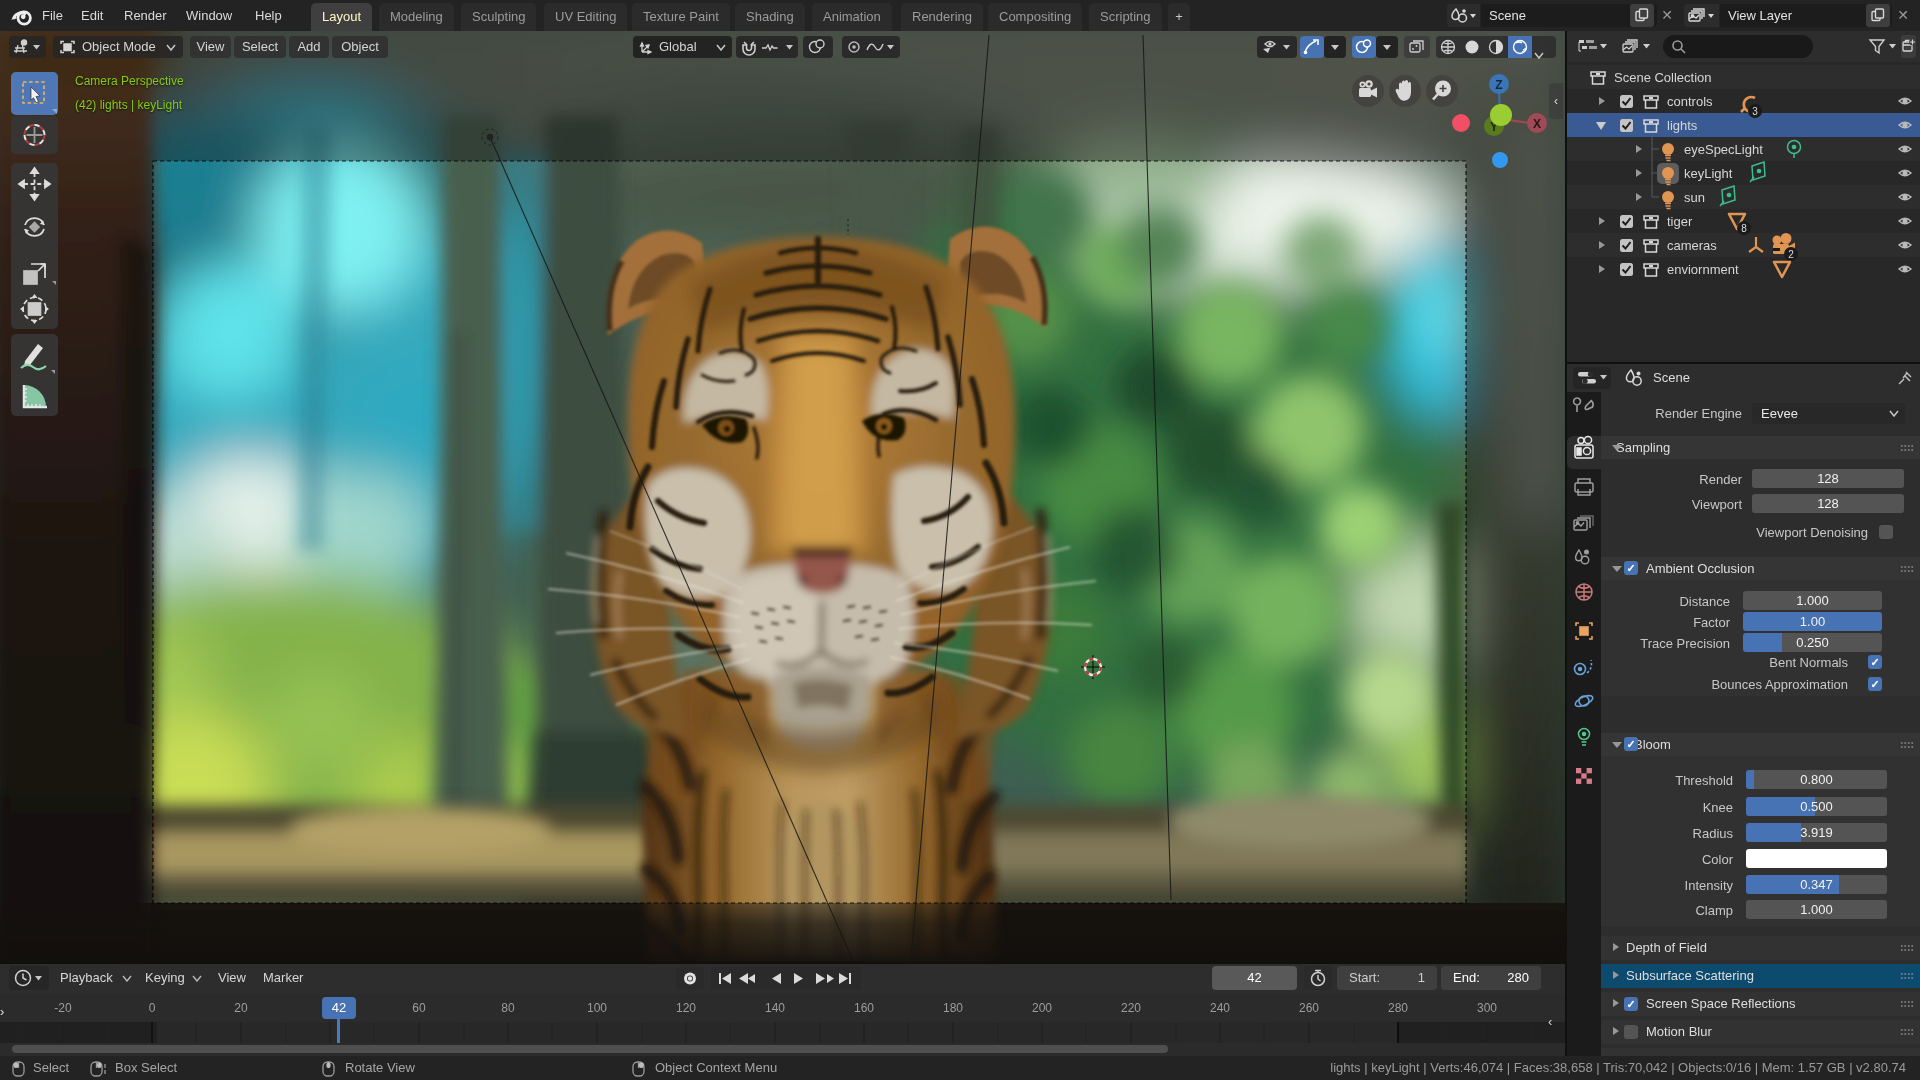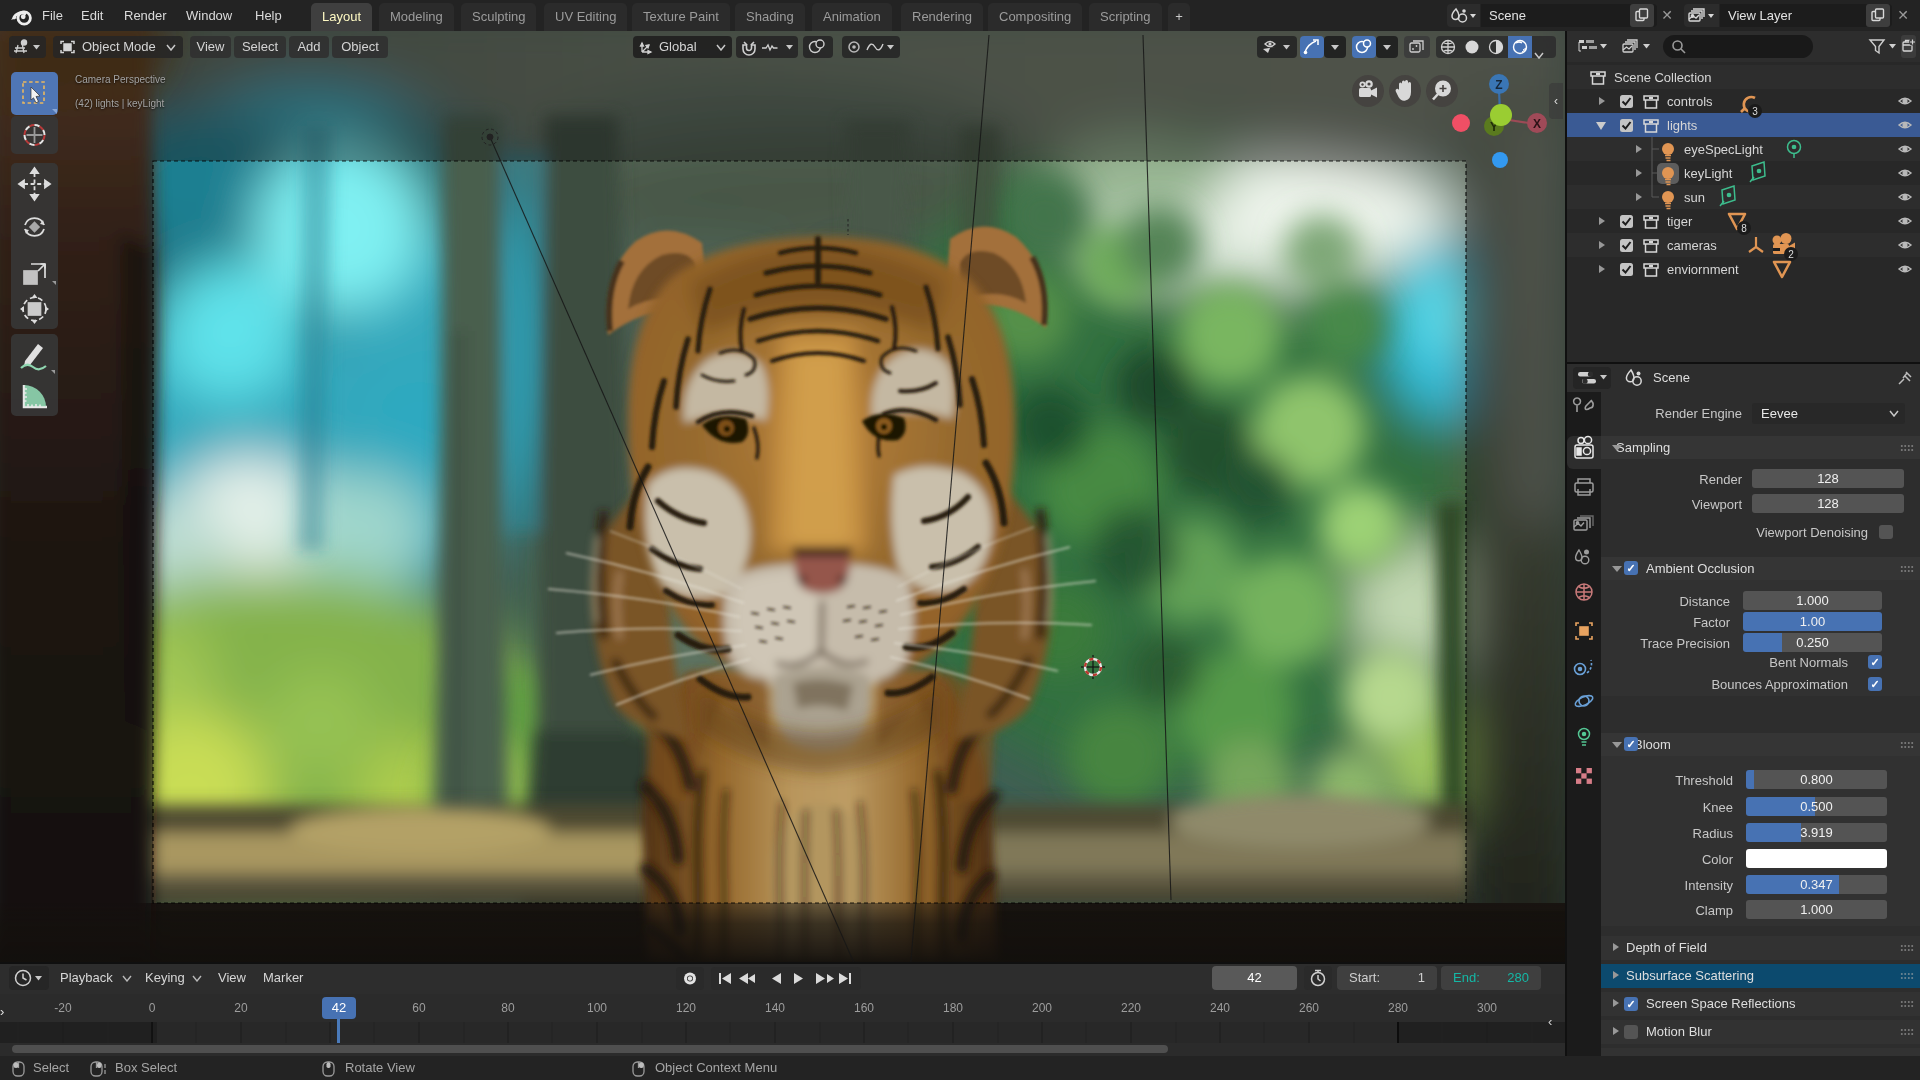--- a/index.html
+++ b/index.html
@@ -9,21 +9,21 @@
   #stage { position:relative; width:1920px; height:1080px; }
   
   #topbar { left:0; top:0; width:1920px; height:31px; background:#232323; }
   .menu { color:#dadada; font-size:13px; line-height:31px; }
   .tab { position:absolute; top:3px; height:28px; border-radius:5px 5px 0 0;
          background:#2b2b2b; color:#9b9b9b; font-size:13px; line-height:28px;
          padding:0 11px; }
   .tab.active { background:#3f3f3f; color:#fef9c3; }
   
   #viewport { left:0; top:31px; width:1565px; height:931px; overflow:hidden; }
-  .vptxt { position:absolute; color:#a3a3a3; font-size:10px; text-shadow:0 1px 2px rgba(0,0,0,.7); }
+  .vptxt { position:absolute; color:#84cc16; font-size:12px; text-shadow:0 1px 2px rgba(0,0,0,.7); }
   
   .hw { position:absolute; top:5px; height:22px; background:rgba(38,38,38,.88);
         border-radius:4px; color:#d4d4d4; font-size:13px; line-height:22px; }
   
   #outliner { left:1567px; top:31px; width:353px; height:331px; background:#282828; }
   #outliner-hdr { position:absolute; left:0; top:0; width:353px; height:31px; background:#2d2d2d; }
   .orow { position:absolute; left:0; width:353px; height:24px; color:#d4d4d4;
           font-size:13px; line-height:24px; }
   
   #props { left:1567px; top:364px; width:353px; height:692px; background:#2d2d2d; overflow:hidden; }
@@ -1147,21 +1147,21 @@
     <div class="abs" style="left:1212px;top:4px;width:85px;height:24px;background:#595959;border-radius:4px;color:#fff;font-size:13px;line-height:24px;text-align:center">42</div>
     <div class="abs" style="left:1304px;top:4px;width:28px;height:24px;background:#2a2a2a;border-radius:4px">
       <svg width="28" height="24" viewBox="0 0 28 24">
           <g fill="none" stroke="#d0d0d0" stroke-width="1.5">
         <circle cx="14" cy="13" r="6.5"></circle>
             <path d="M14 9 V13 L16.5 15 M14 4 v2.5 M11 4.5 h6"></path>
           </g>
         </svg>
     </div>
     <div class="abs" style="left:1337px;top:4px;width:100px;height:24px;background:#3f3f3f;border-radius:4px;color:#cfcfcf;font-size:13px;line-height:24px"><span style="margin-left:12px">Start:</span><span style="position:absolute;right:12px">1</span></div>
-    <div class="abs" style="left:1441px;top:4px;width:100px;height:24px;background:#3f3f3f;border-radius:4px;color:#14b8a6;font-size:13px;line-height:24px"><span style="margin-left:12px">End:</span><span style="position:absolute;right:12px">280</span></div>
+    <div class="abs" style="left:1441px;top:4px;width:100px;height:24px;background:#3f3f3f;border-radius:4px;color:#ffffff;font-size:13px;line-height:24px"><span style="margin-left:12px">End:</span><span style="position:absolute;right:12px">280</span></div>
 
     <div class="abs" style="left:0;top:32px;width:1565px;height:28px;background:#2b2b2b"></div>
     <div class="abs tick" style="left:63px">-20</div>
     <div class="abs tick" style="left:152px">0</div>
     <div class="abs tick" style="left:241px">20</div>
     <div class="abs tick" style="left:419px">60</div>
     <div class="abs tick" style="left:508px">80</div>
     <div class="abs tick" style="left:597px">100</div>
     <div class="abs tick" style="left:686px">120</div>
     <div class="abs tick" style="left:775px">140</div>
@@ -1242,14 +1242,15 @@
       <path d="M6.5 1 V7" stroke="#9a9a9a" stroke-width="1.3"></path>
       <rect x="4.5" y="1.5" width="4" height="5.5" rx="1.8" fill="#bdbdbd"></rect>
       </svg>
     <div class="abs" style="left:345px">Rotate View</div>
     <svg class="abs" style="left:632px;top:5px" width="13" height="16" viewBox="0 0 13 16">
       <rect x="1" y="1" width="11" height="14" rx="4.5" fill="none" stroke="#9a9a9a" stroke-width="1.3"></rect>
       <path d="M6.5 1 V7" stroke="#9a9a9a" stroke-width="1.3"></path>
       <rect x="6.8" y="1.5" width="5" height="5.5" rx="2.2" fill="#bdbdbd"></rect>
       </svg>
     <div class="abs" style="left:655px">Object Context Menu</div>
+    <div class="abs" style="right:14px;color:#9a9a9a">lights | keyLight | Verts:46,074 | Faces:38,658 | Tris:70,042 | Objects:0/16 | Mem: 1.57 GB | v2.80.74</div>
   </div>
 </div>
 
 </body></html>

